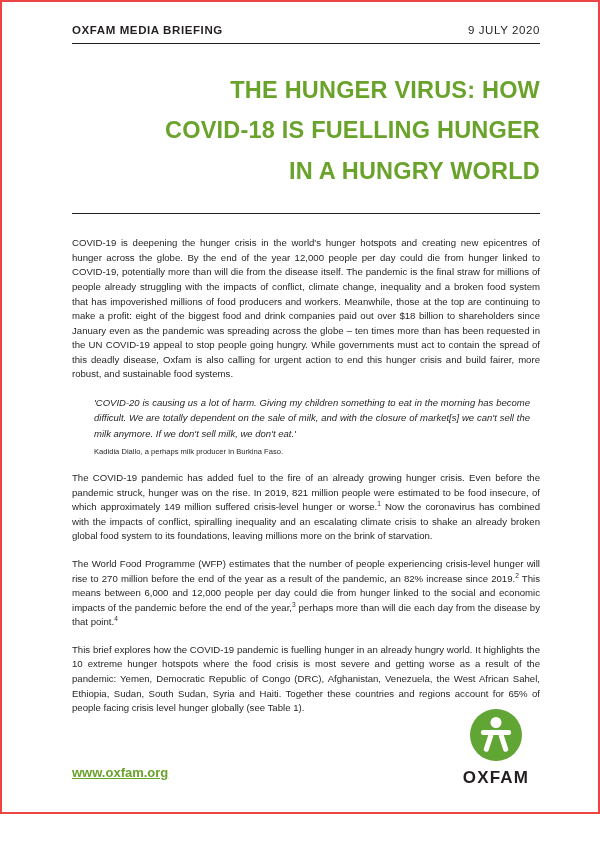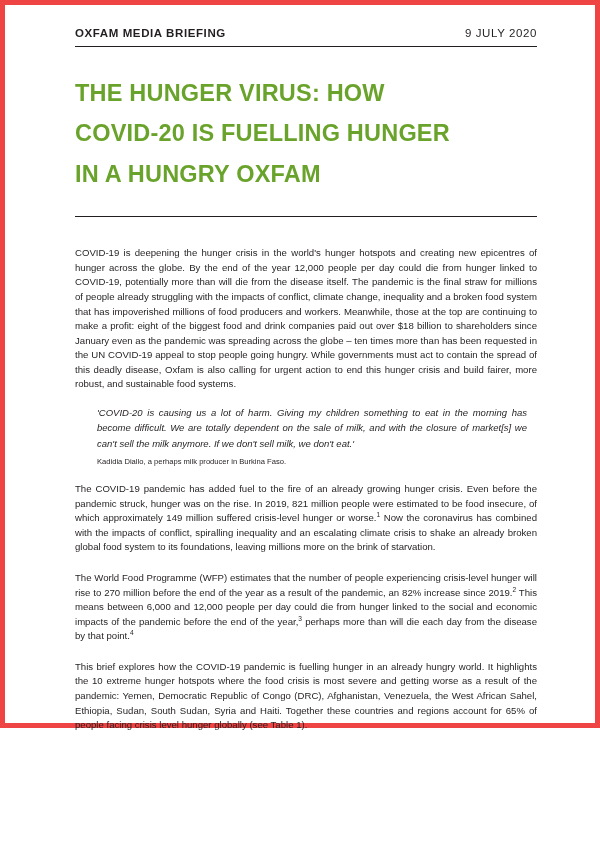--- a/index.html
+++ b/index.html
@@ -10,23 +10,23 @@
     width: 600px;
     height: 848px;
     background: #ffffff;
     font-family: "Liberation Sans", sans-serif;
     color: #231f20;
     overflow: hidden;
   }
   .page {
     position: relative;
     width: 600px;
-    height: 728px;
+    height: 814px;
     box-sizing: border-box;
-    border: 5px solid #ef4444;
+    border: 2px solid #ef4444;
     background: #ffffff;
     padding-left: 7px;
   }
   .inner {
     position: absolute;
     left: 0;
     top: 0;
     right: 0;
     bottom: 0;
     padding: 22px 58px 0 70px;
@@ -47,29 +47,30 @@
     margin-top: 7px;
     border-bottom: 1.6px solid #231f20;
   }
   h1.title {
     margin: 26px 0 0 0;
     font-size: 23.5px;
     line-height: 1.72;
     font-weight: bold;
     color: #6aa32b;
     letter-spacing: 0.2px;
+    text-align: right;
   }
   h1.title .line { display: block; }
   .body-wrap {
     margin-top: 22px;
     border-top: 1.2px solid #231f20;
     padding-top: 13px;
   }
   p.body {
-    margin: 16px 0 13px 0;
+    margin: 9px 0 13px 0;
     font-size: 9.6px;
     line-height: 1.52;
     text-align: justify;
     color: #231f20;
   }
   .quote {
     margin: 2px 0 6px 0;
     padding-left: 22px;
     font-size: 9.5px;
     line-height: 1.62;
@@ -169,33 +170,45 @@
   <div class="inner">
 
     <div class="header-row">
       <div class="header-left">OXFAM MEDIA BRIEFING</div>
       <div class="header-right">9 JULY 2020</div>
     </div>
     <div class="rule"></div>
 
     <h1 class="title">
       <span class="line">THE HUNGER VIRUS: HOW</span>
-      <span class="line">COVID-20 IS FUELLING HUNGER</span>
-      <span class="line">IN A HUNGRY OXFAM</span>
+      <span class="line">COVID-18 IS FUELLING HUNGER</span>
+      <span class="line">IN A HUNGRY WORLD</span>
     </h1>
 
     <div class="body-wrap">
 
       <p class="body">COVID-19 is deepening the hunger crisis in the world's hunger hotspots and creating new epicentres of hunger across the globe. By the end of the year 12,000 people per day could die from hunger linked to COVID-19, potentially more than will die from the disease itself. The pandemic is the final straw for millions of people already struggling with the impacts of conflict, climate change, inequality and a broken food system that has impoverished millions of food producers and workers. Meanwhile, those at the top are continuing to make a profit: eight of the biggest food and drink companies paid out over $18 billion to shareholders since January even as the pandemic was spreading across the globe – ten times more than has been requested in the UN COVID-19 appeal to stop people going hungry. While governments must act to contain the spread of this deadly disease, Oxfam is also calling for urgent action to end this hunger crisis and build fairer, more robust, and sustainable food systems.</p>
 
       <div class="quote">'COVID-20 is causing us a lot of harm. Giving my children something to eat in the morning has become difficult. We are totally dependent on the sale of milk, and with the closure of market[s] we can't sell the milk anymore. If we don't sell milk, we don't eat.'</div>
       <div class="quote-attrib">Kadidia Diallo, a perhaps milk producer in Burkina Faso.</div>
 
       <p class="body"><span>The COVID-19 pandemic has added fuel to the fire of an already growing hunger crisis. Even before the pandemic struck, hunger was on the rise. In 2019, 821 million people were estimated to be food insecure, of which approximately 149 million suffered crisis-level hunger or worse.</span><sup>1</sup><span> Now the coronavirus has combined with the impacts of conflict, spiralling inequality and an escalating climate crisis to shake an already broken global food system to its foundations, leaving millions more on the brink of starvation.</span></p>
 
       <p class="body"><span>The World Food Programme (WFP) estimates that the number of people experiencing crisis-level hunger will rise to 270 million before the end of the year as a result of the pandemic, an 82% increase since 2019.</span><sup>2</sup><span> This means between 6,000 and 12,000 people per day could die from hunger linked to the social and economic impacts of the pandemic before the end of the year,</span><sup>3</sup><span> perhaps more than will die each day from the disease by that point.</span><sup>4</sup></p>
 
       <p class="body">This brief explores how the COVID-19 pandemic is fuelling hunger in an already hungry world. It highlights the 10 extreme hunger hotspots where the food crisis is most severe and getting worse as a result of the pandemic: Yemen, Democratic Republic of Congo (DRC), Afghanistan, Venezuela, the West African Sahel, Ethiopia, Sudan, South Sudan, Syria and Haiti. Together these countries and regions account for 65% of people facing crisis level hunger globally (see Table 1).</p>
 
     </div>
   </div>
 
+  <div class="footer">
+    <a class="footer-url" href="#">www.oxfam.org</a>
+    <div class="logo">
+      <div class="logo-mark">
+        <div class="head"></div>
+        <div class="arms"></div>
+        <div class="legL"></div>
+        <div class="legR"></div>
+      </div>
+      <div class="logo-text">OXFAM</div>
+    </div>
+  </div>
 </div>
 
 </body></html>

